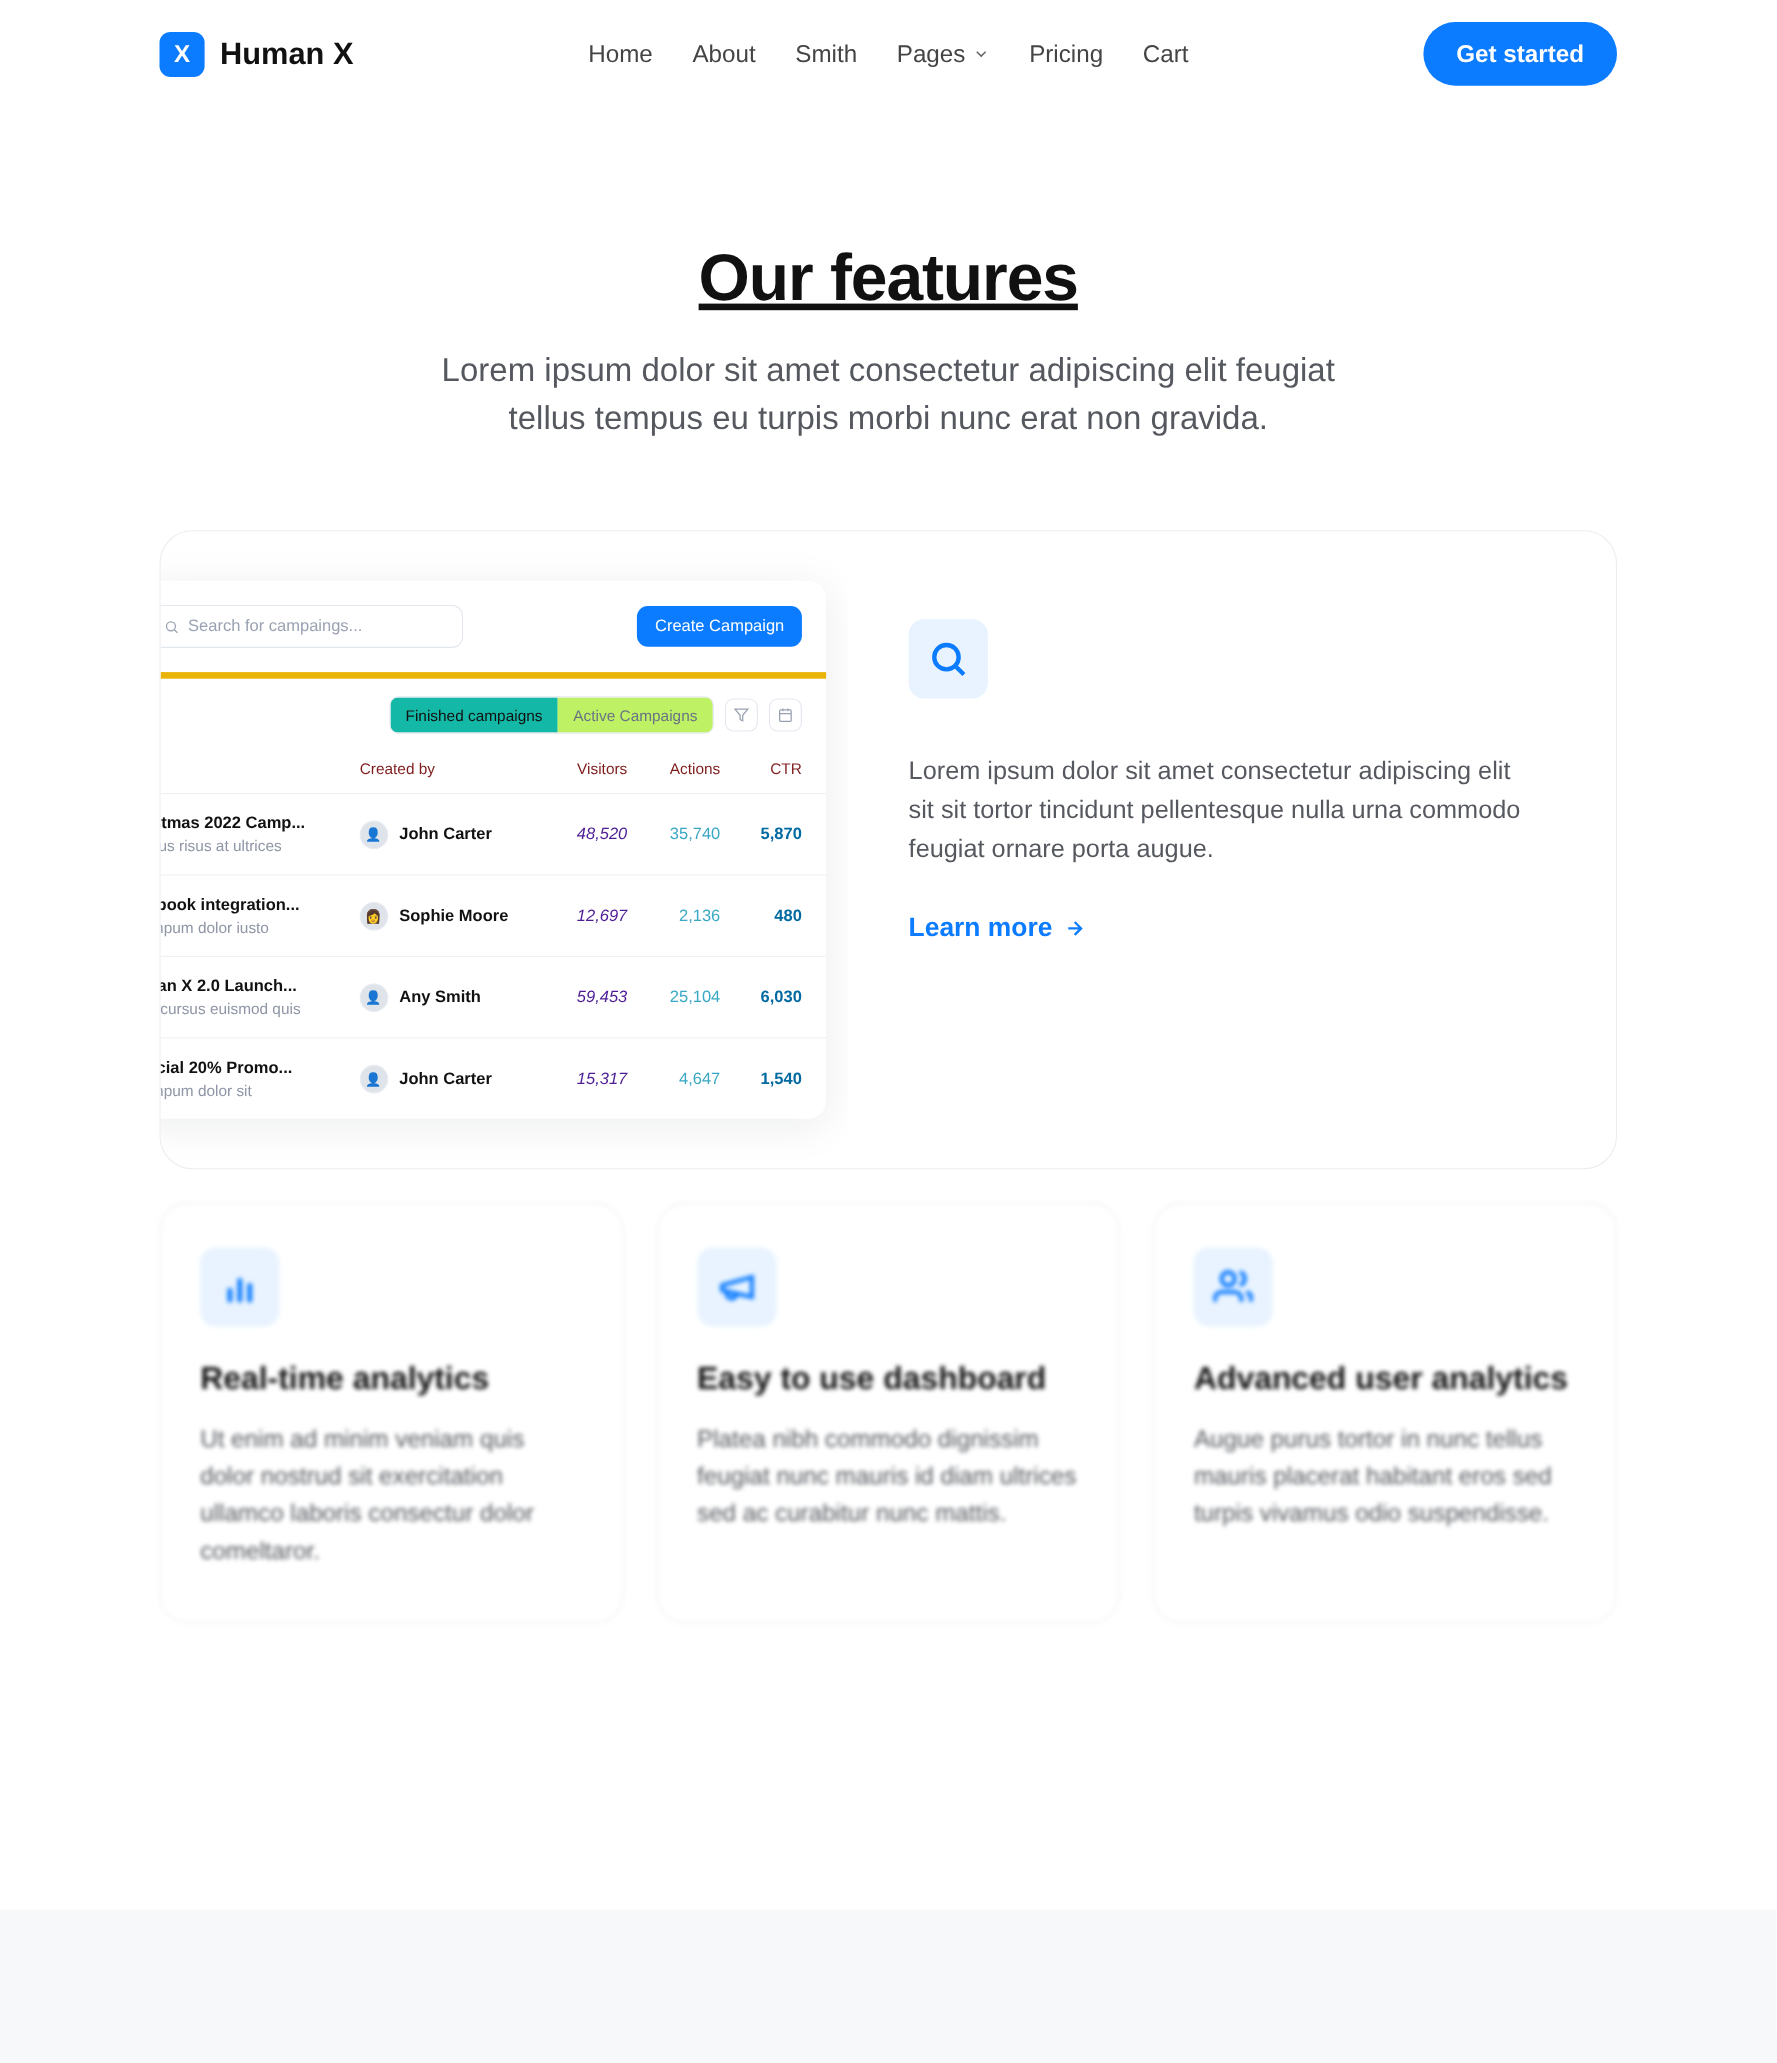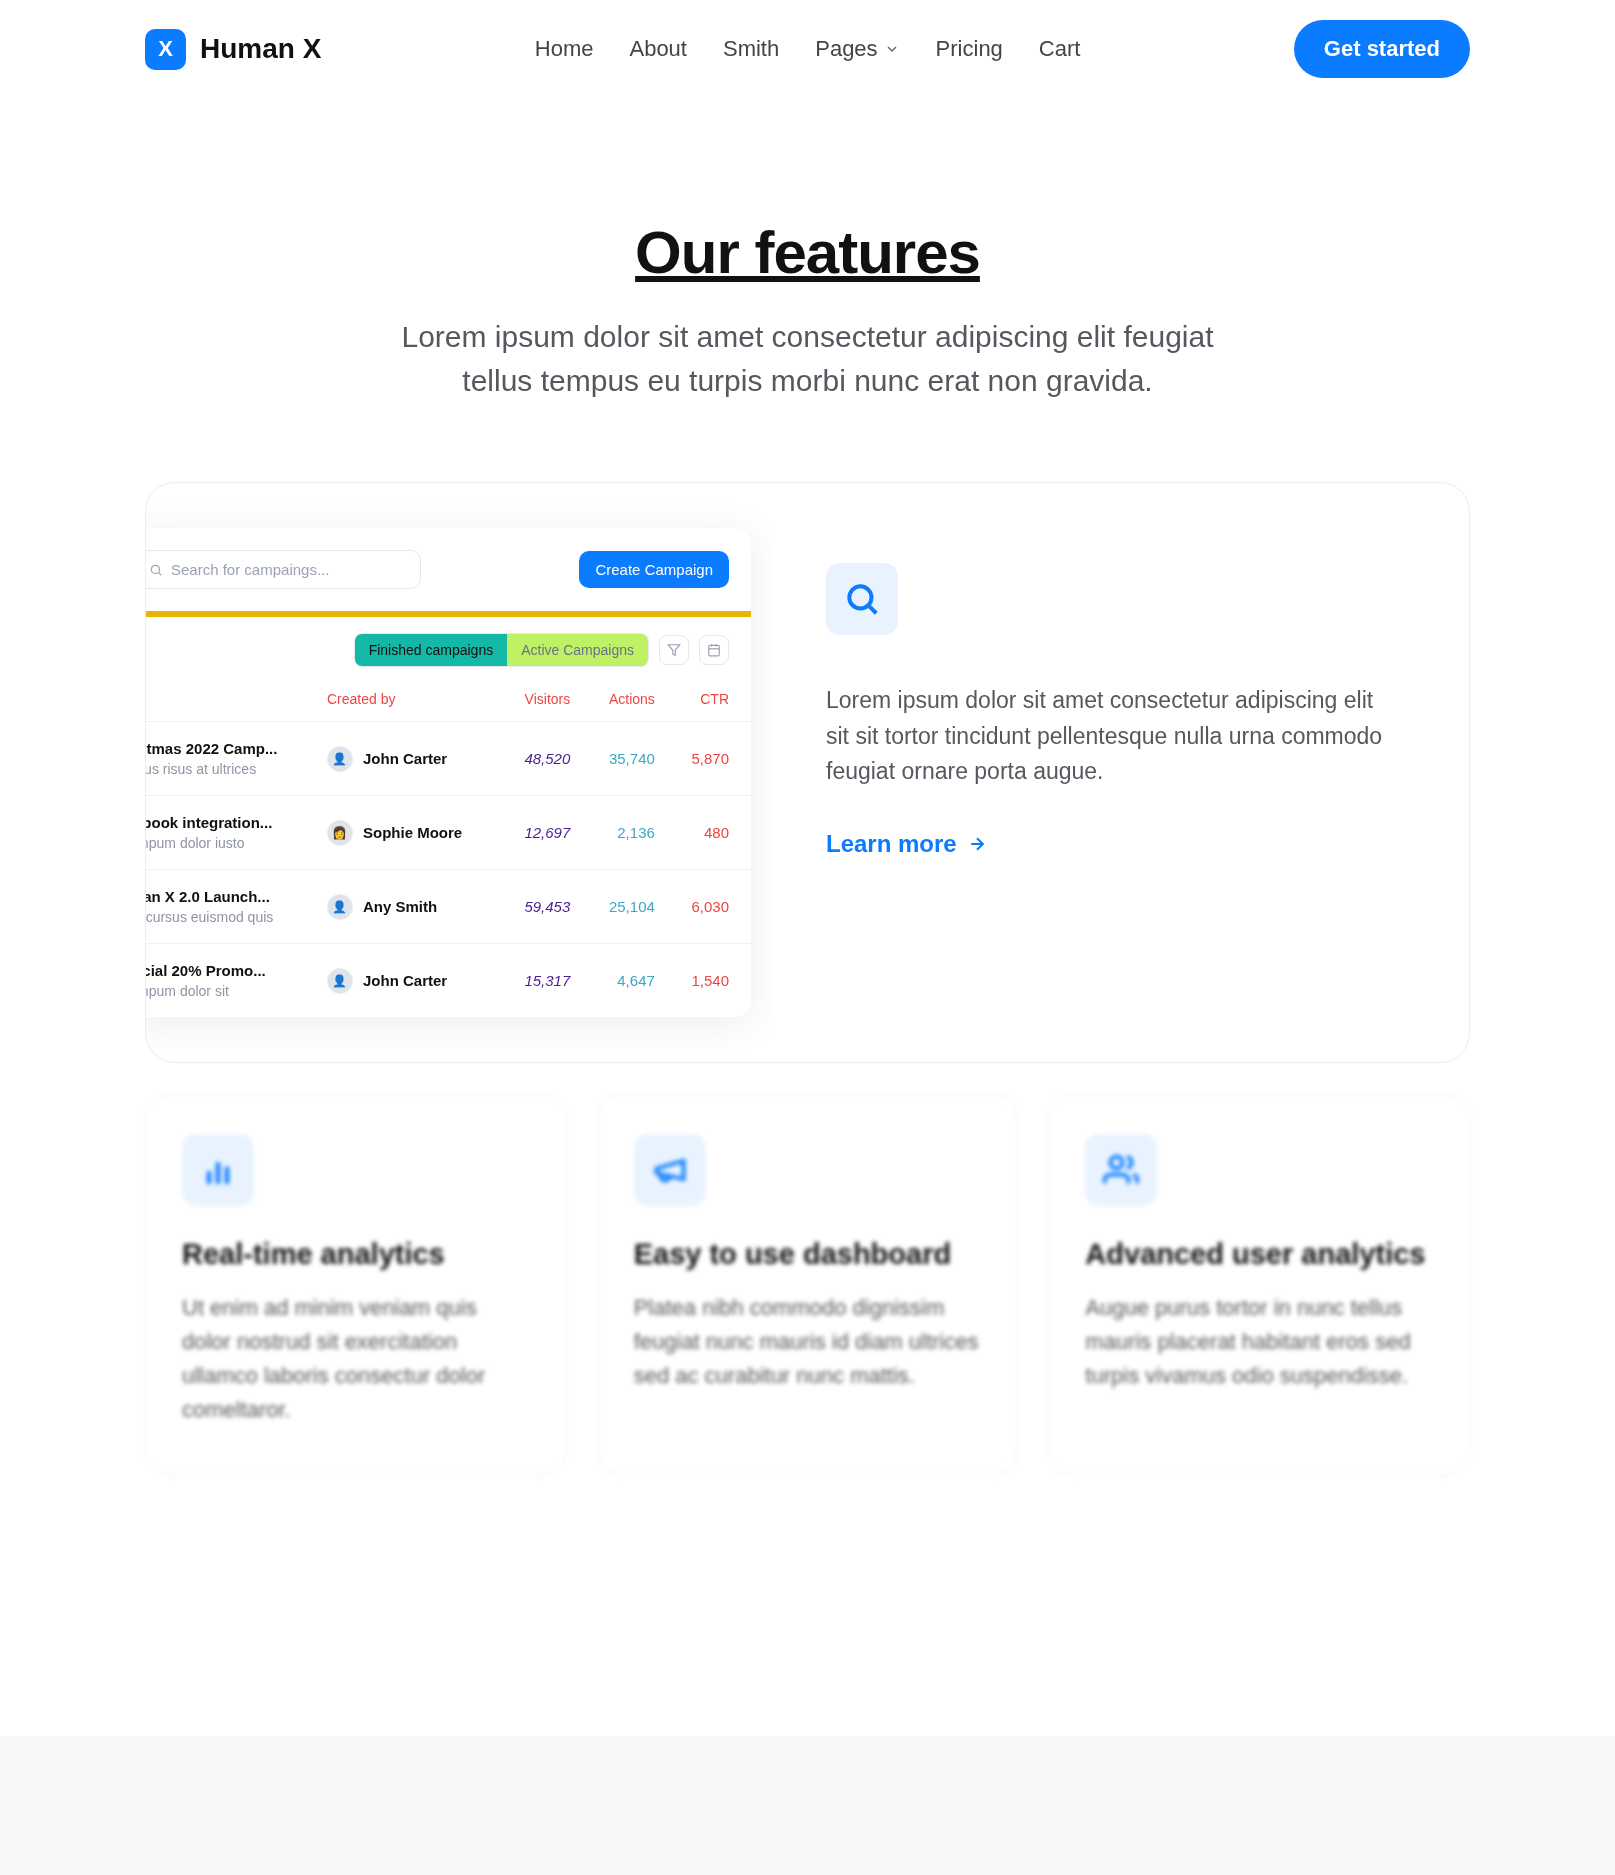--- a/index.html
+++ b/index.html
@@ -101,36 +101,36 @@
 .tab {
   padding: 8px 14px; font-size: 14px; color: #6a7384; background: #bef264; cursor: pointer;
 }
 .tab.active { background: #14b8a6; color: #111; }
 .icon-box {
   width: 30px; height: 30px; border: 1px solid #e3e7ee; border-radius: 8px;
   display: flex; align-items: center; justify-content: center; color: #9aa1b1;
 }
 .dash-table { width: 100%; border-collapse: collapse; }
 .dash-table th {
-  text-align: left; font-size: 14px; font-weight: 500; color: #ef4444;
+  text-align: left; font-size: 14px; font-weight: 500; color: #7f1d1d;
   padding: 14px 10px 14px 0;
 }
 .dash-table th.col-campaign { padding-left: 8px; }
 .dash-table th.col-right, .dash-table td.col-right { text-align: right; padding-right: 22px; }
 .dash-table tbody tr { border-top: 1px solid #eef0f3; }
 .dash-table td { padding: 18px 10px 18px 0; font-size: 15px; vertical-align: middle; }
 .camp-td { padding-left: 8px !important; }
 .camp-title { font-weight: 600; font-size: 15px; color: #111; }
 .camp-sub { color: #8e95a5; font-size: 14px; margin-top: 4px; }
 .creator { display: flex; align-items: center; gap: 10px; }
 .avatar { width: 26px; height: 26px; border-radius: 50%; background: #dfe3ea; border: 1px solid #e8ebf0; display: flex; align-items: center; justify-content: center; font-size: 12px; color: #77808f; }
 .creator-name { font-weight: 600; font-size: 15px; }
 .val-blue { color: #4c1d95; font-weight: 500; font-style: italic; }
 .val-teal { color: #3aa8c4; font-weight: 500; }
-.val-orange { color: #ef4444; font-weight: 400; }
+.val-orange { color: #0369a1; font-weight: 700; }
 
 
 .big-card-right { flex: 1; padding: 80px 75px 80px 55px; }
 .feat-icon {
   width: 72px; height: 72px; border-radius: 14px;
   background: #e8f3ff;
   display: flex; align-items: center; justify-content: center;
   color: #0b7bff;
   margin-bottom: 48px;
 }

